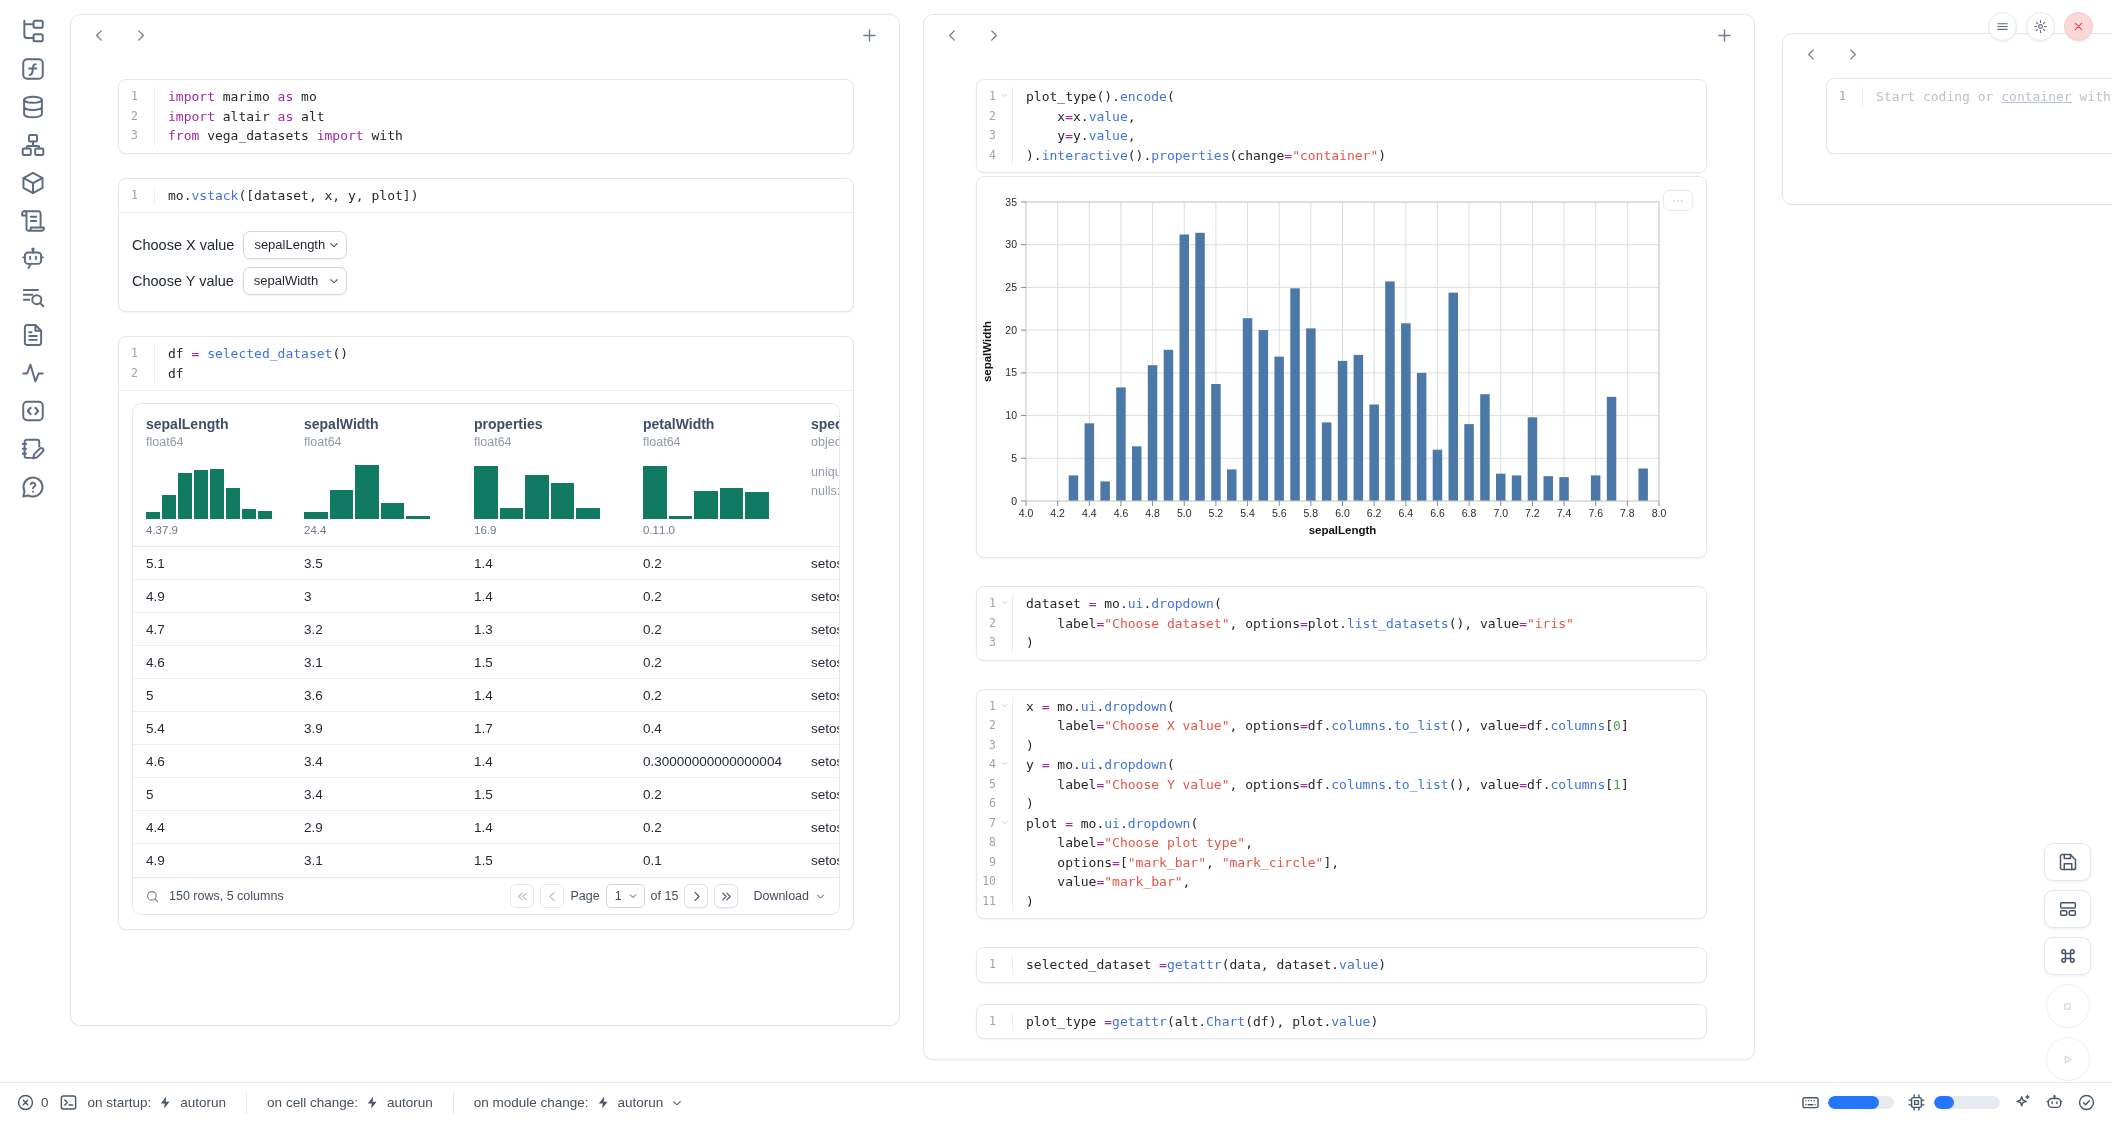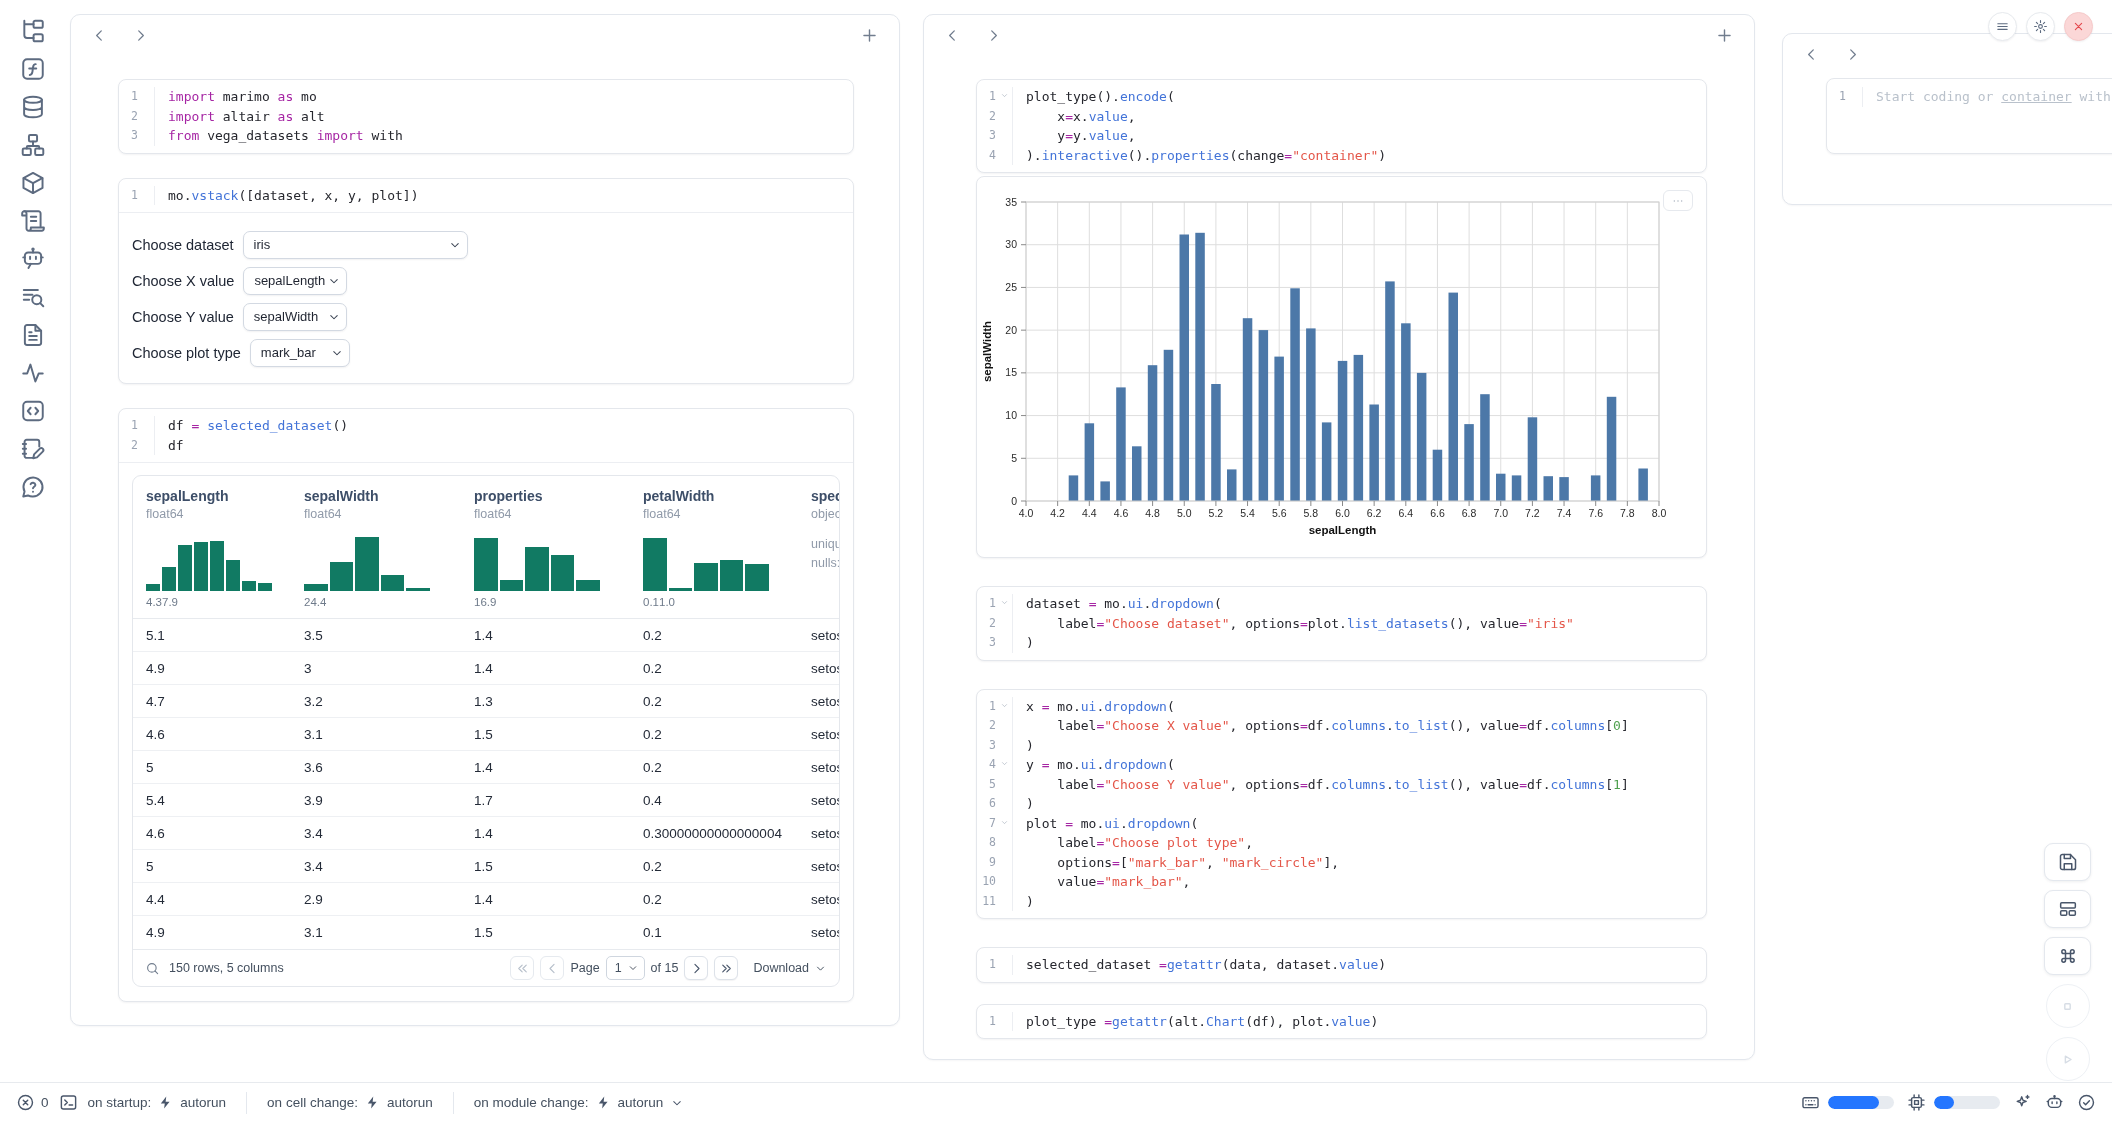--- a/index.html
+++ b/index.html
@@ -219,56 +219,34 @@
     <div class="cell mb24">
       <div class="code">
           <div class="cl">
             <span class="ln">1</span>
             <span class="src"><span class="t-p">mo.</span><span class="t-f">vstack</span><span class="t-p">([dataset, x, y, plot])</span></span>
           </div>
         </div>
       <div class="cell-output">
         <div class="form">
             <div class="form-row">
-              <span class="form-label">Choose dataset</span>
-              <div class="select" style="width: 225px;">
-                <span>iris</span>
-                <span class="ic">
-                  <svg viewBox="0 0 24 24" fill="none" stroke="currentColor" stroke-width="1.8" stroke-linecap="round" stroke-linejoin="round">
-                    <path d="m6.5 9.5 5.5 5.5 5.5-5.5"></path>
-                  </svg>
-                </span>
-              </div>
-            </div>
-            <div class="form-row">
               <span class="form-label">Choose X value</span>
               <div class="select" style="width: 104px;">
                 <span>sepalLength</span>
                 <span class="ic">
                   <svg viewBox="0 0 24 24" fill="none" stroke="currentColor" stroke-width="1.8" stroke-linecap="round" stroke-linejoin="round">
                     <path d="m6.5 9.5 5.5 5.5 5.5-5.5"></path>
                   </svg>
                 </span>
               </div>
             </div>
             <div class="form-row">
               <span class="form-label">Choose Y value</span>
               <div class="select" style="width: 104px;">
                 <span>sepalWidth</span>
-                <span class="ic">
-                  <svg viewBox="0 0 24 24" fill="none" stroke="currentColor" stroke-width="1.8" stroke-linecap="round" stroke-linejoin="round">
-                    <path d="m6.5 9.5 5.5 5.5 5.5-5.5"></path>
-                  </svg>
-                </span>
-              </div>
-            </div>
-            <div class="form-row">
-              <span class="form-label">Choose plot type</span>
-              <div class="select" style="width: 100px;">
-                <span>mark_bar</span>
                 <span class="ic">
                   <svg viewBox="0 0 24 24" fill="none" stroke="currentColor" stroke-width="1.8" stroke-linecap="round" stroke-linejoin="round">
                     <path d="m6.5 9.5 5.5 5.5 5.5-5.5"></path>
                   </svg>
                 </span>
               </div>
             </div>
           </div>
       </div>
     </div>

